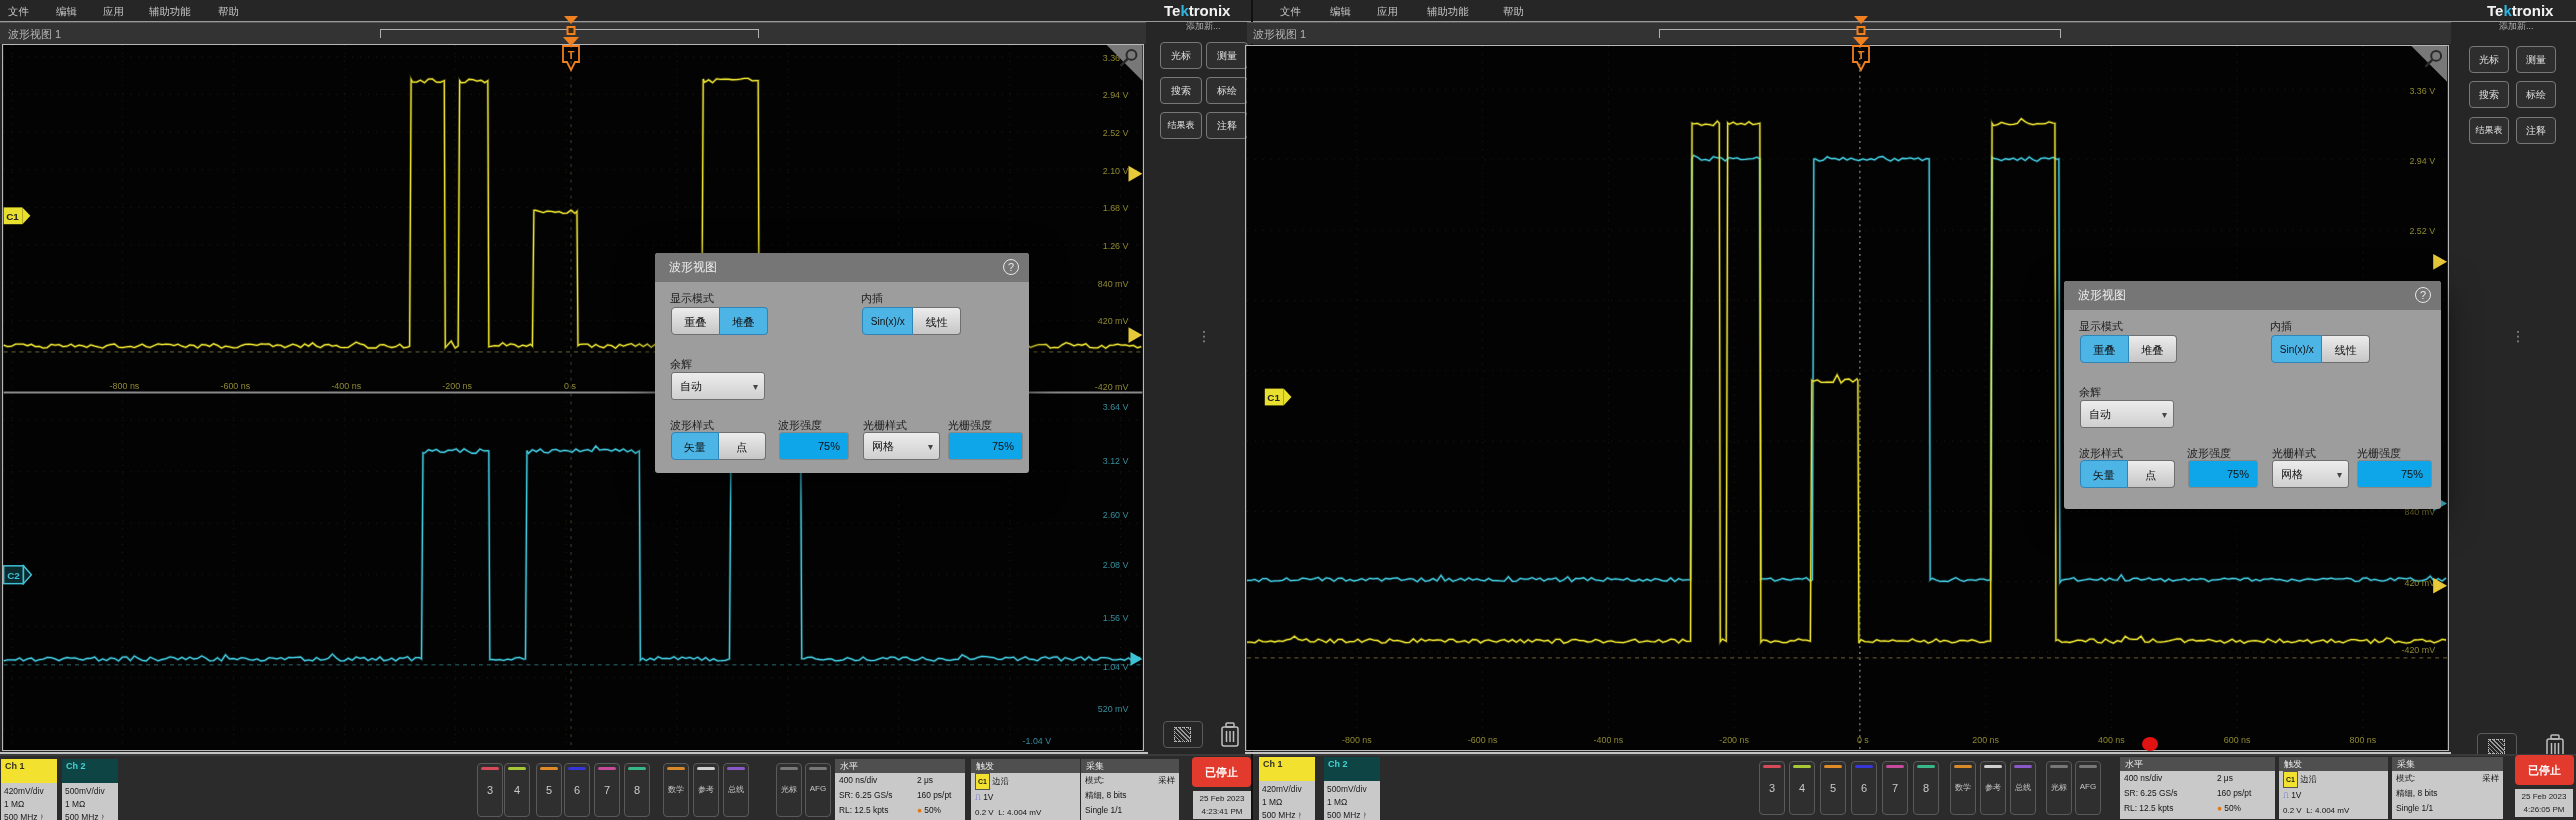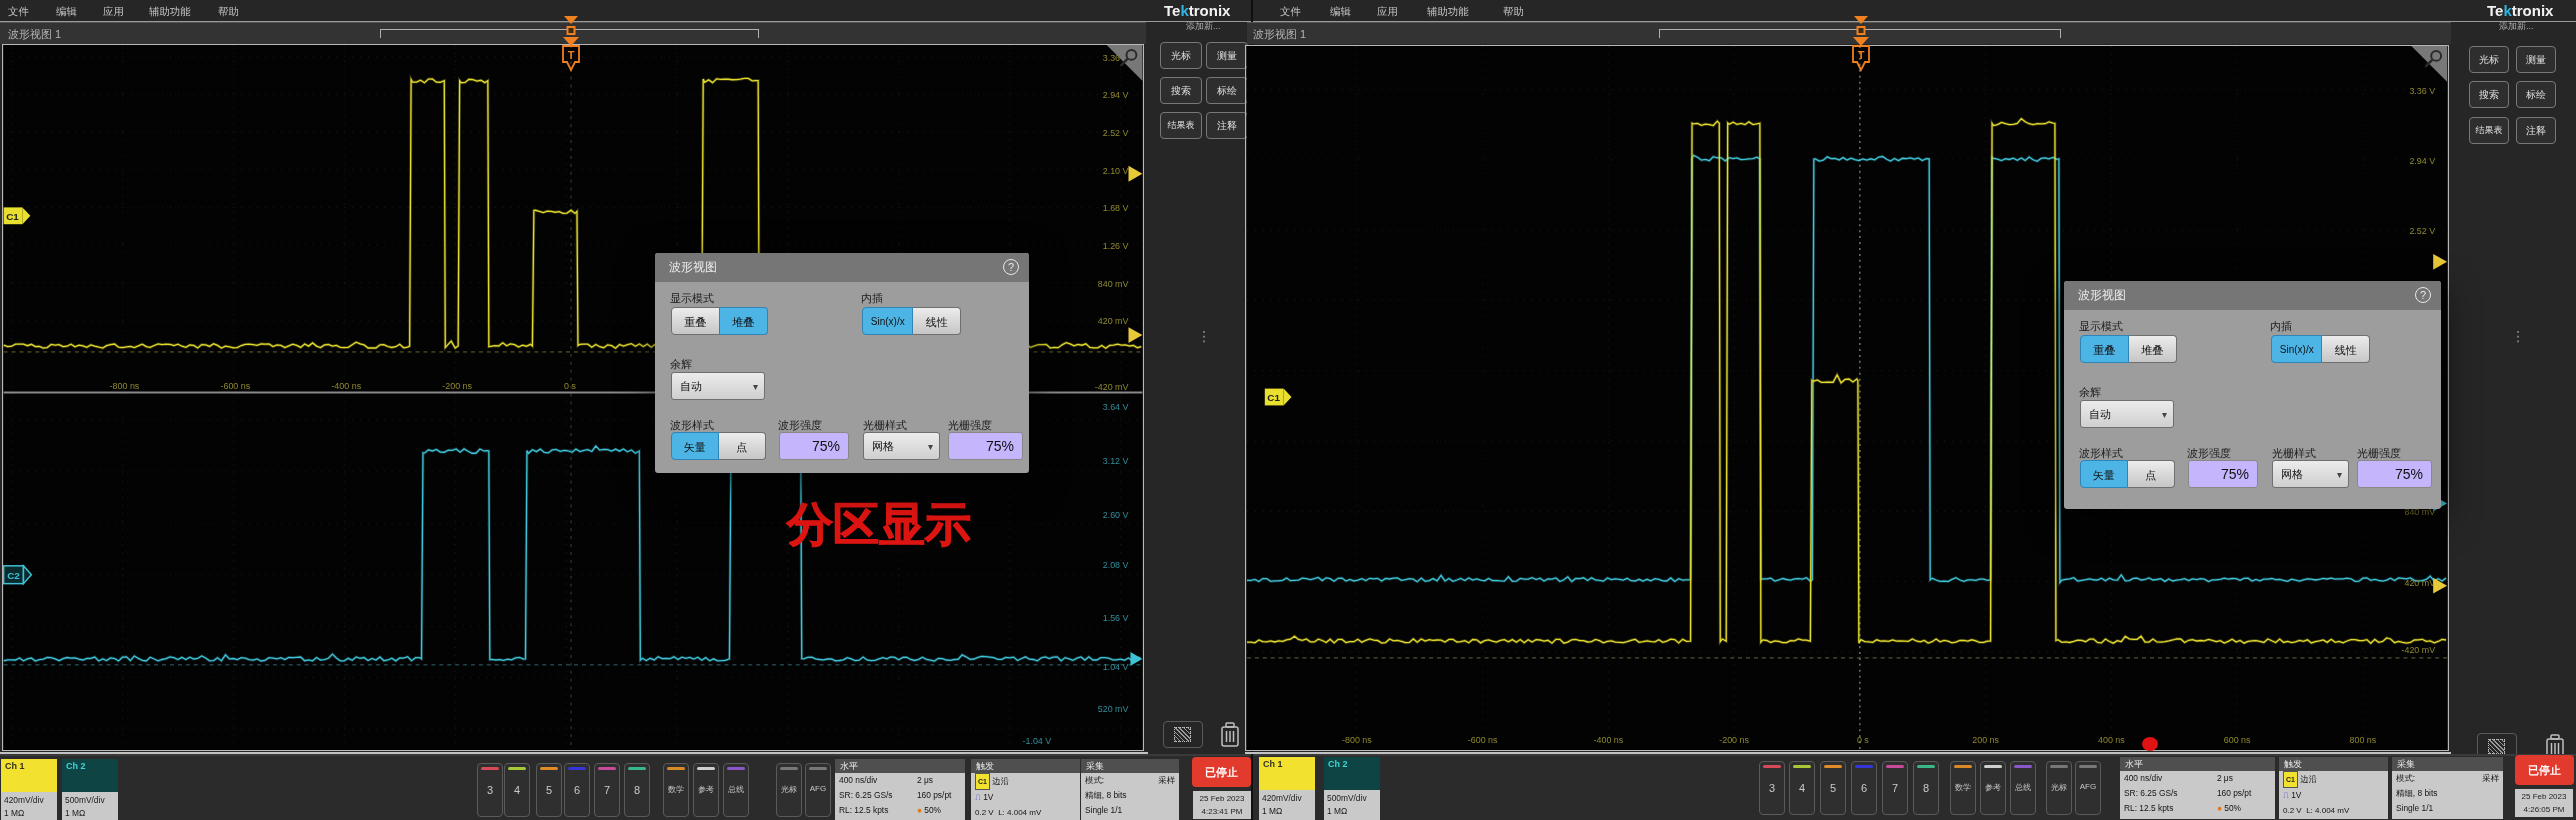--- a/index.html
+++ b/index.html
@@ -13,21 +13,21 @@
 .sbar {position:absolute;top:6px;height:9px;border:1px solid #b0b0b0;border-bottom:none;background:transparent}
 .wave {position:absolute;border:1px solid #b8b8b8}
 .sidebar {position:absolute;top:22px;background:#262626}
 .addnew {position:absolute;font-size:9px;color:#b0b0b0}
 .sbtn {position:absolute;height:27px;line-height:25px;text-align:center;color:#e0e0e0;background:#2e2e2e;border:1px solid #787878;border-radius:4px}
 .vdots {position:absolute;color:#999;font-size:14px}
 .shot {position:absolute;width:40px;height:27px;border:1px solid #5a5a5a;border-radius:4px}
 .shotin {position:absolute;left:10px;top:5px;width:17px;height:15px;border:1px dotted #c0c0c0;background:repeating-linear-gradient(45deg,#999 0 1px,transparent 1px 3px)}
 .botbar {position:absolute;top:754px;height:67px;background:#2b2b2b;border-top:2px solid #3a3a3a}
 .bdg {position:absolute;top:3px;width:56px;height:62px;font-size:8.4px}
-.bdgh {height:33px;font-weight:bold;font-size:9px;padding:2px 16px 0 4px}
+.bdgh {height:24px;font-weight:bold;font-size:9px;padding:2px 16px 0 4px}
 .h1 {background:#f2e12e;color:#332}
 .h2 {background:#0f4444;color:#3fd5d5}
 .bdgb {background:#c9c9c9;color:#1a1a1a;height:46px;padding:2px 0 0 3px;line-height:13px}
 .bwico {font-size:7px;color:#333}
 .cbtn {position:absolute;top:7px;width:26px;height:54px;background:#2f2f2f;border:1px solid #5a5a5a;border-radius:4px}
 .stripe {position:absolute;left:3px;right:3px;top:3px;height:3px;border-radius:2px}
 .cbl {position:absolute;width:100%;top:20px;text-align:center;color:#c9c9c9}
 .pnl {position:absolute;top:3px;height:80px}
 .pnlh {height:14px;background:#4f4f4f;color:#e8e8e8;font-size:9px;padding:1px 0 0 5px}
 .pnlb {background:#c9c9c9;color:#141414;height:48px;font-size:8.4px;line-height:15px}
@@ -41,21 +41,21 @@
 .help {position:absolute;right:10px;top:6px;width:16px;height:16px;border:1.5px solid #e8e8e8;border-radius:50%;color:#e8e8e8;font-size:11px;line-height:15px;text-align:center}
 .dlgbody {position:relative}
 .lab {position:absolute;font-size:11px;color:#1c1c1c}
 .tgl {position:absolute;height:20px;display:flex}
 .btn {height:28px;line-height:28px;text-align:center;font-size:11px;color:#111;background:linear-gradient(#ececec,#c6c6c6);border:1px solid #6f6f6f}
 .btn:first-child {border-radius:4px 0 0 4px}
 .btn:last-child {border-radius:0 4px 4px 0;border-left:none}
 .btn.sel {background:#4db4e6;border-color:#2f85b5}
 .dd {position:absolute;height:28px;background:linear-gradient(#ececec,#cfcfcf);border:1px solid #6f6f6f;border-radius:3px;font-size:11px;color:#111;line-height:27px;padding-left:8px}
 .arr {position:absolute;right:6px;color:#444;font-size:10px}
-.fld {position:absolute;height:28px;background:#c4b5fd;border:1px solid #888;border-radius:3px;font-size:14px;color:#111;line-height:27px;text-align:right;padding-right:8px}
+.fld {position:absolute;height:28px;background:#0ea5e9;border:1px solid #888;border-radius:3px;font-size:11px;color:#111;line-height:27px;text-align:right;padding-right:8px}
 .redtxt {position:absolute;font-size:46px;font-weight:bold;color:#dd1512;letter-spacing:0px;z-index:4;-webkit-text-stroke:1px #dd1512;line-height:1}
 .agitek {position:absolute;left:2039px;top:729px;font-family:"Liberation Serif",serif;font-weight:bold;font-size:83px;color:#2828a8;z-index:9;letter-spacing:-2px;line-height:1}
 .adot {position:absolute;left:2142px;top:737px;width:16px;height:14px;background:#e01212;border-radius:50%;z-index:10}
 </style></head>
 <body>
 <div id="page">
 
 <div class="scr" style="left:0;width:1251px"></div>
 <div class="menubar" style="left:0;width:1251px"></div>
 <span class="mi" style="left:8px">文件</span>
@@ -282,21 +282,20 @@
 <div class="lab" style="left:293px;top:136px">光栅强度</div>
 <div class="tgl" style="left:16px;top:150px;width:95px">
           <div class="btn sel" style="width:48px">矢量</div>
           <div class="btn" style="width:48px">点</div>
         </div>
 <div class="fld" style="left:124px;top:150px;width:70px">75%</div>
 <div class="dd" style="left:208px;top:150px;width:77px">网格<span class="arr">▾</span></div>
 <div class="fld" style="left:293px;top:150px;width:75px">75%</div>
 </div>
     </div>
-<div class="redtxt" style="left:787px;top:501px">分区显示</div>
 <div style="position:absolute;left:0;top:752px;width:1148px;height:2px;background:#c2c2c2;z-index:2"></div>
 
 <div class="scr" style="left:1253px;width:1323px"></div>
 <div class="menubar" style="left:1253px;width:1323px"></div>
 <span class="mi" style="left:1280px">文件</span>
     <span class="mi" style="left:1330px">编辑</span>
     <span class="mi" style="left:1377px">应用</span>
     <span class="mi" style="left:1427px">辅助功能</span>
     <span class="mi" style="left:1503px">帮助</span>
 <div class="tek" style="left:2487px">Te<span style="color:#2fb4e0">k</span>tronix</div>

